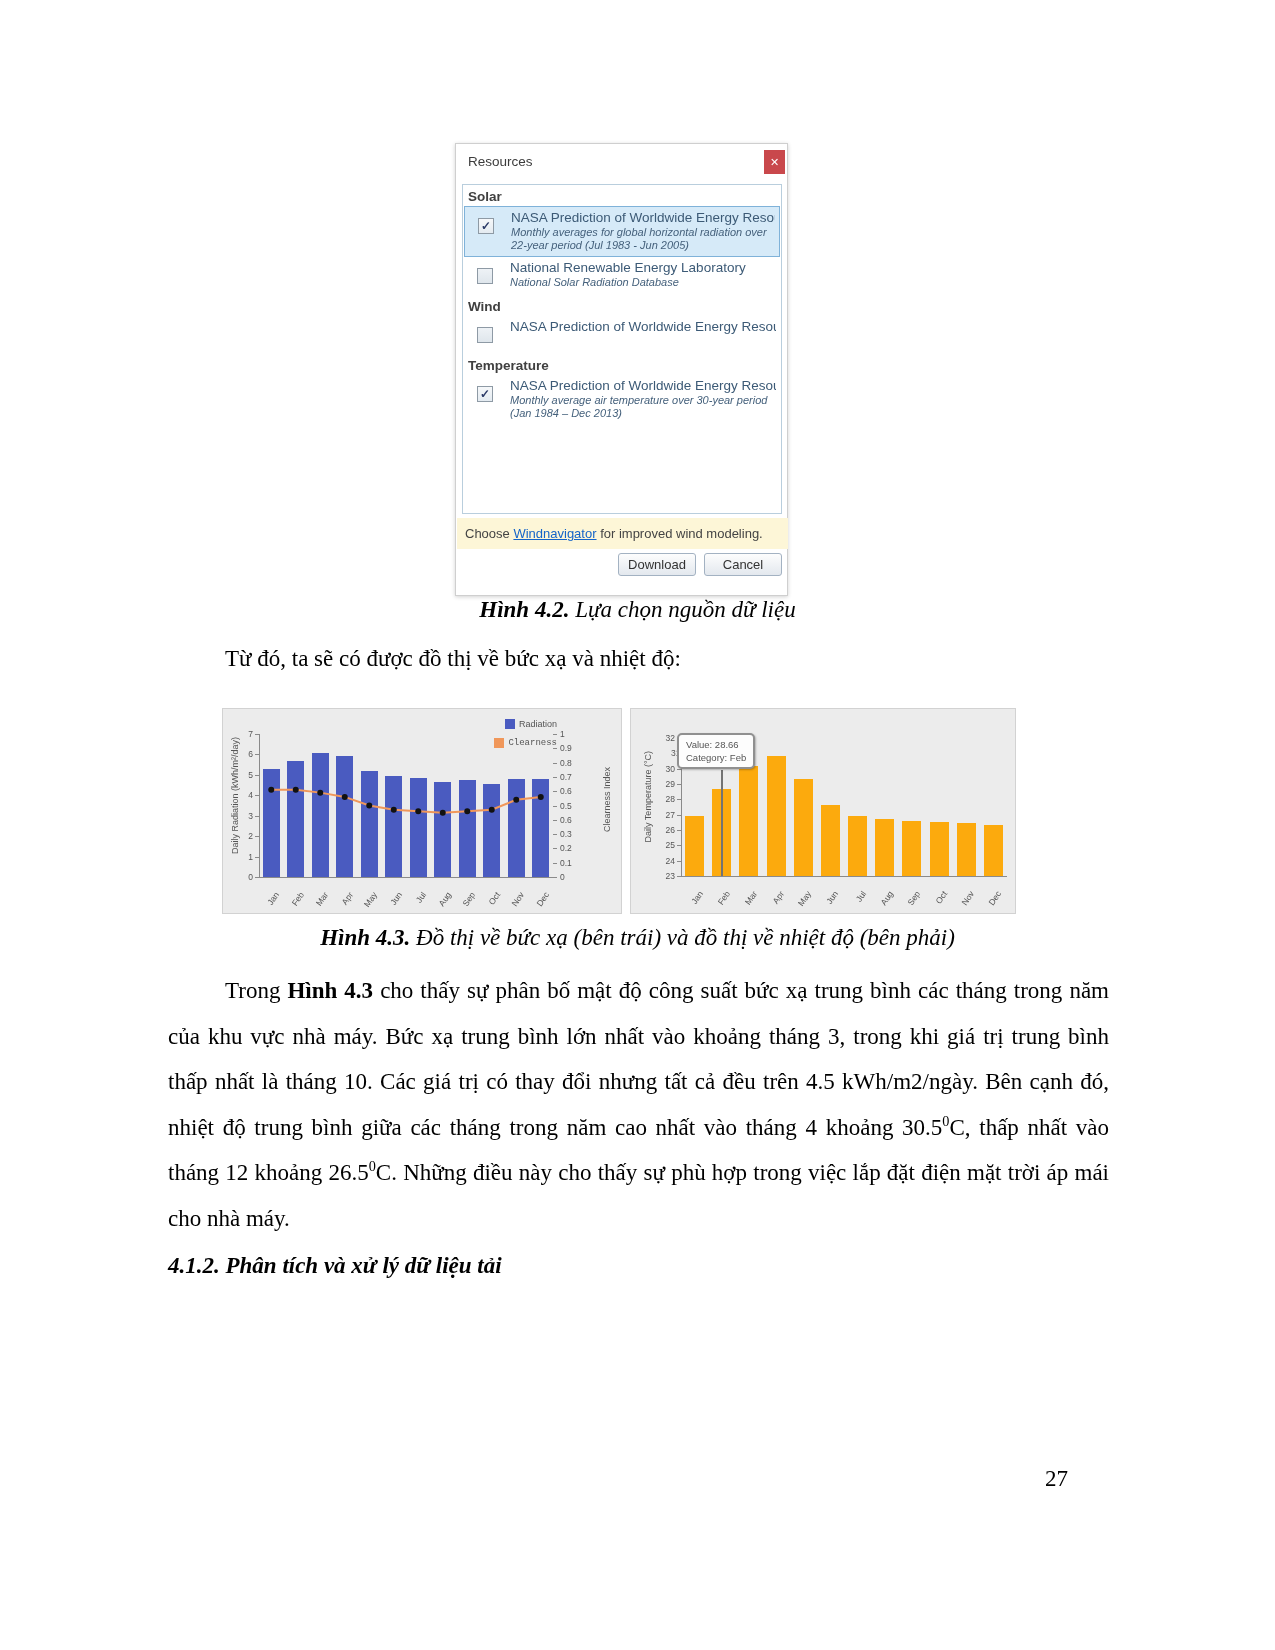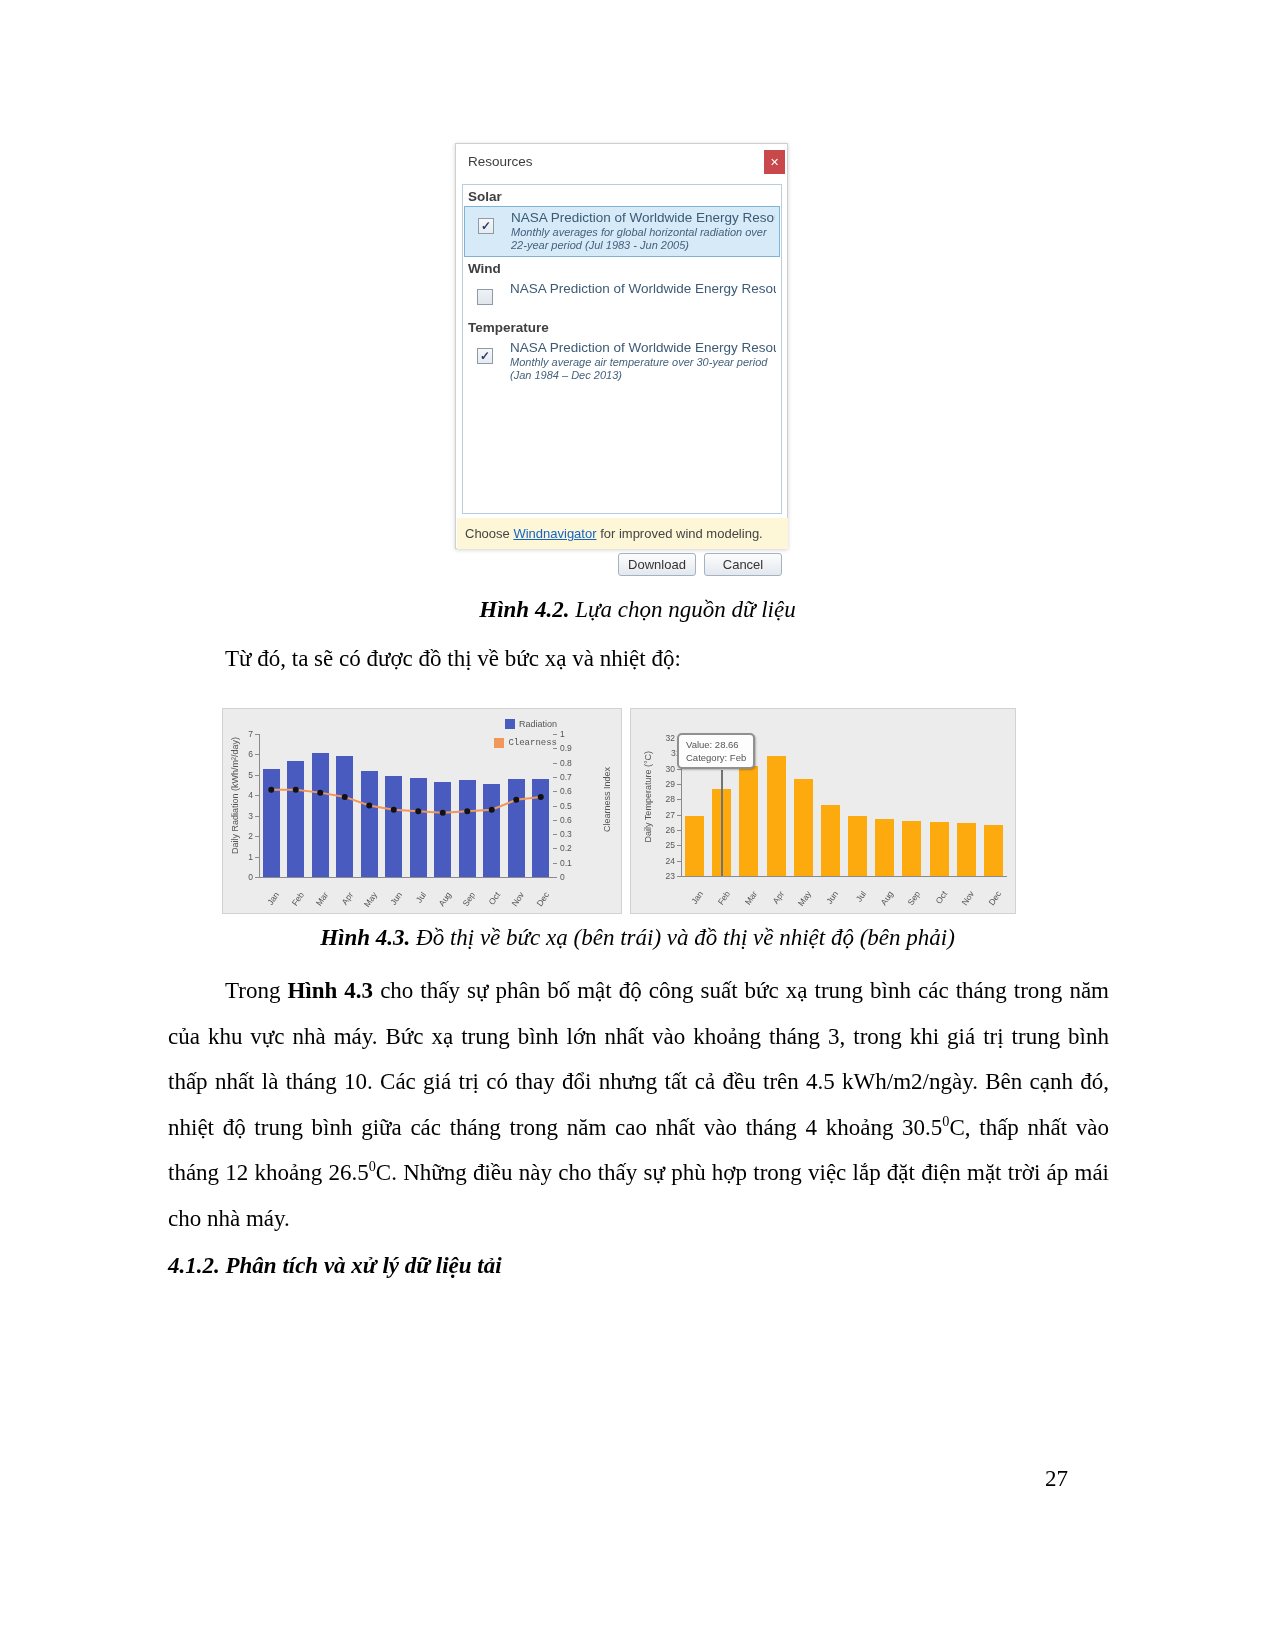--- a/index.html
+++ b/index.html
@@ -1,20 +1,20 @@
 <!DOCTYPE html>
 <html><head>
 <meta charset="utf-8">
 <style>
   * { margin:0; padding:0; box-sizing:border-box; }
   html,body { background:#ffffff; }
   body { width:1275px; height:1650px; position:relative; font-family:"Liberation Serif",serif; color:#000; }
 
   
-  .dialog { position:absolute; left:455px; top:143px; width:333px; height:406px;
+  .dialog { position:absolute; left:455px; top:143px; width:333px; height:453px;
             background:#fff; border:1px solid #cfcfcf; box-shadow:0 1px 4px rgba(0,0,0,.18);
             font-family:"Liberation Sans",sans-serif; }
   .dialog-title { position:absolute; left:12px; top:10px; font-size:13.5px; color:#3c3c3c; }
   .close-btn { position:absolute; right:2px; top:6px; width:21px; height:24px; background:#c9484c;
                border:none; color:#fff; font-size:11px; line-height:24px; text-align:center; cursor:pointer; }
   .res-list { position:absolute; left:6px; top:40px; width:320px; height:330px;
               border:1px solid #b9cedd; background:#fff; overflow:hidden; }
   .sec-header { font-size:13.5px; font-weight:bold; color:#404040; padding:4px 5px 2px 5px; }
   .res-item { position:relative; padding:3px 4px 4px 46px; margin:0 1px; min-height:38px; }
   .res-item.selected { background:#d6eaf8; border:1px solid #7fb2d9; }
@@ -69,20 +69,25 @@
   <span class="dialog-title">Resources</span>
   <button class="close-btn">
     <span>✕</span>
   </button>
   <div class="res-list" id="res-list">
       <div class="sec-header">Solar</div>
       <div class="res-item selected">
         <div class="checkbox">✓</div>
         <div class="res-title">NASA Prediction of Worldwide Energy Resource</div>
         <div class="res-desc">Monthly averages for global horizontal radiation over 22-year period (Jul 1983 - Jun 2005)</div>
+      </div>
+      <div class="res-item">
+        <div class="checkbox" style="background: linear-gradient(rgb(238, 242, 246), rgb(223, 230, 236));"></div>
+        <div class="res-title">National Renewable Energy Laboratory</div>
+        <div class="res-desc">National Solar Radiation Database</div>
       </div>
       <div class="sec-header">Wind</div>
       <div class="res-item">
         <div class="checkbox" style="background: linear-gradient(rgb(238, 242, 246), rgb(223, 230, 236));"></div>
         <div class="res-title">NASA Prediction of Worldwide Energy Resource</div>
       </div>
       <div class="sec-header">Temperature</div>
       <div class="res-item">
         <div class="checkbox">✓</div>
         <div class="res-title">NASA Prediction of Worldwide Energy Resource</div>

